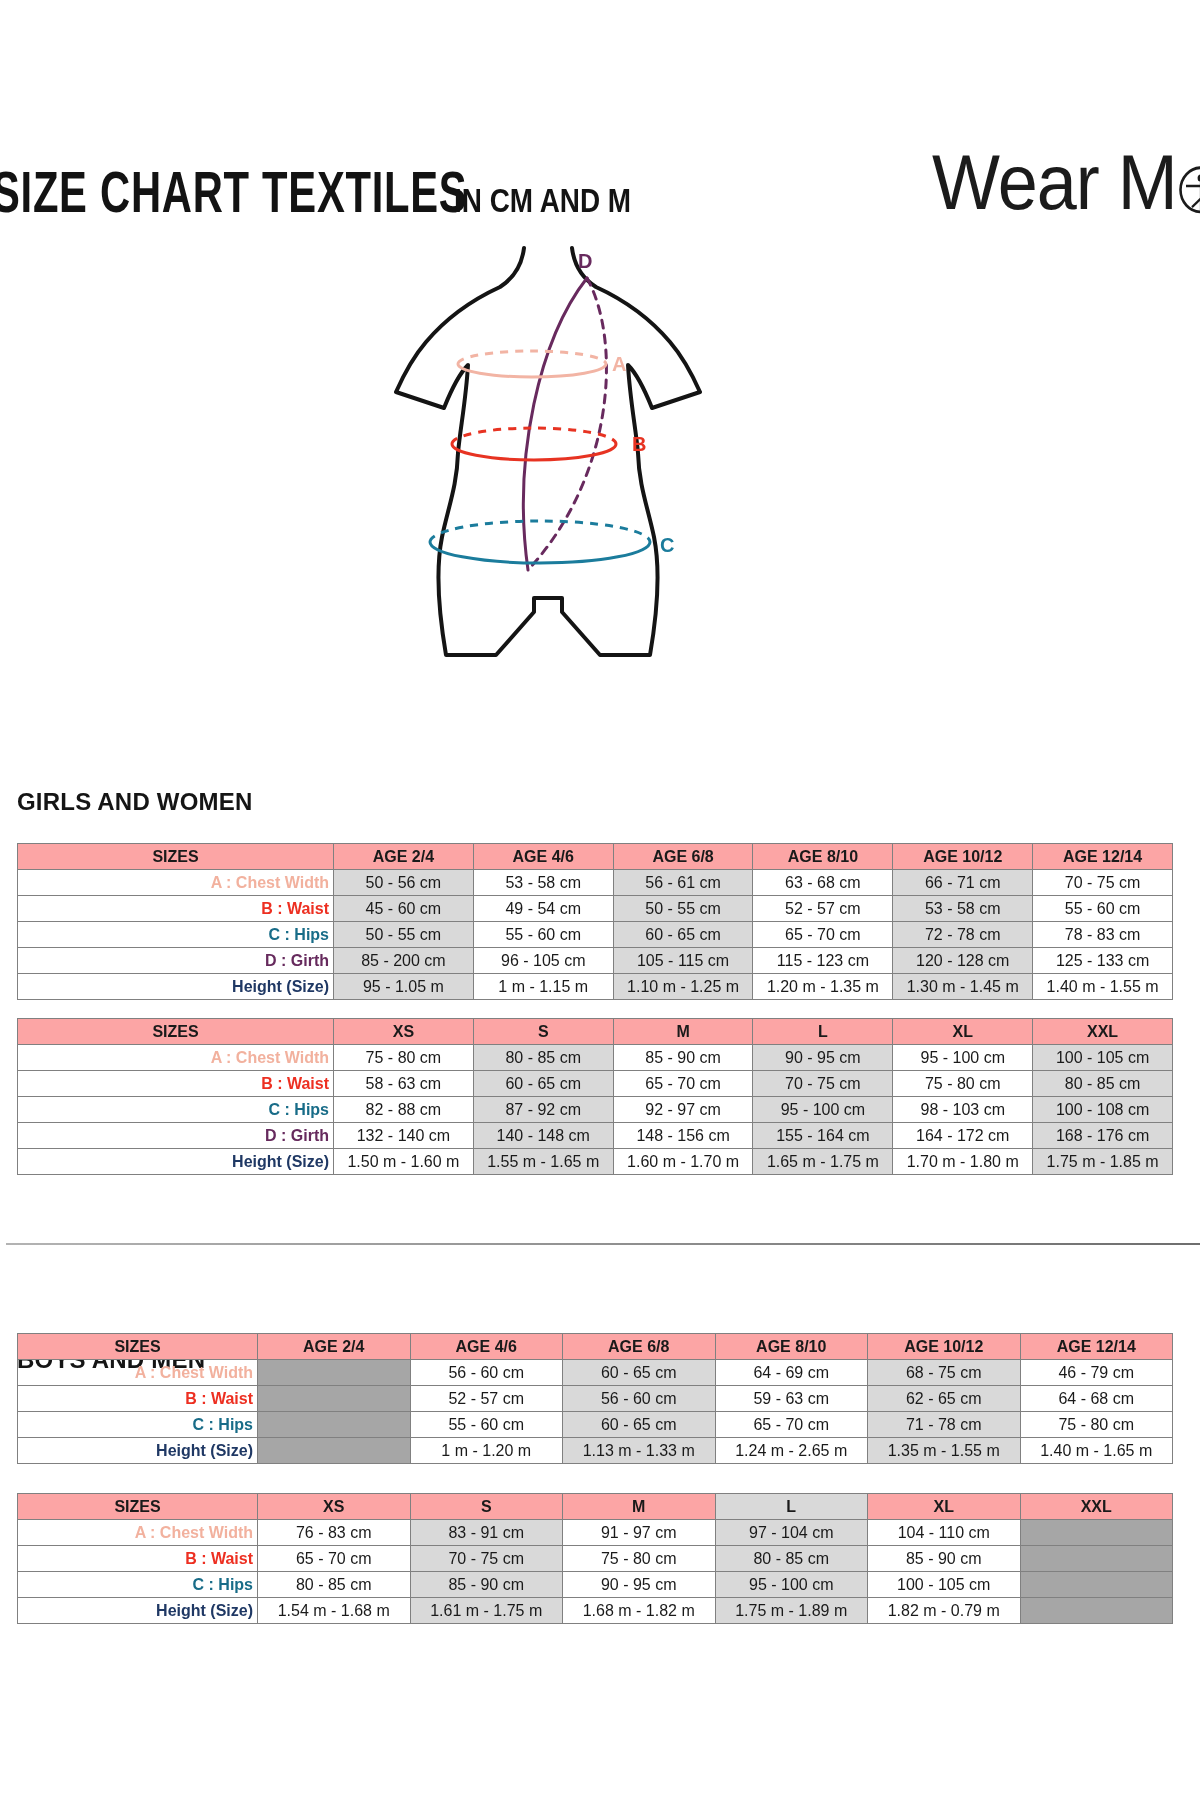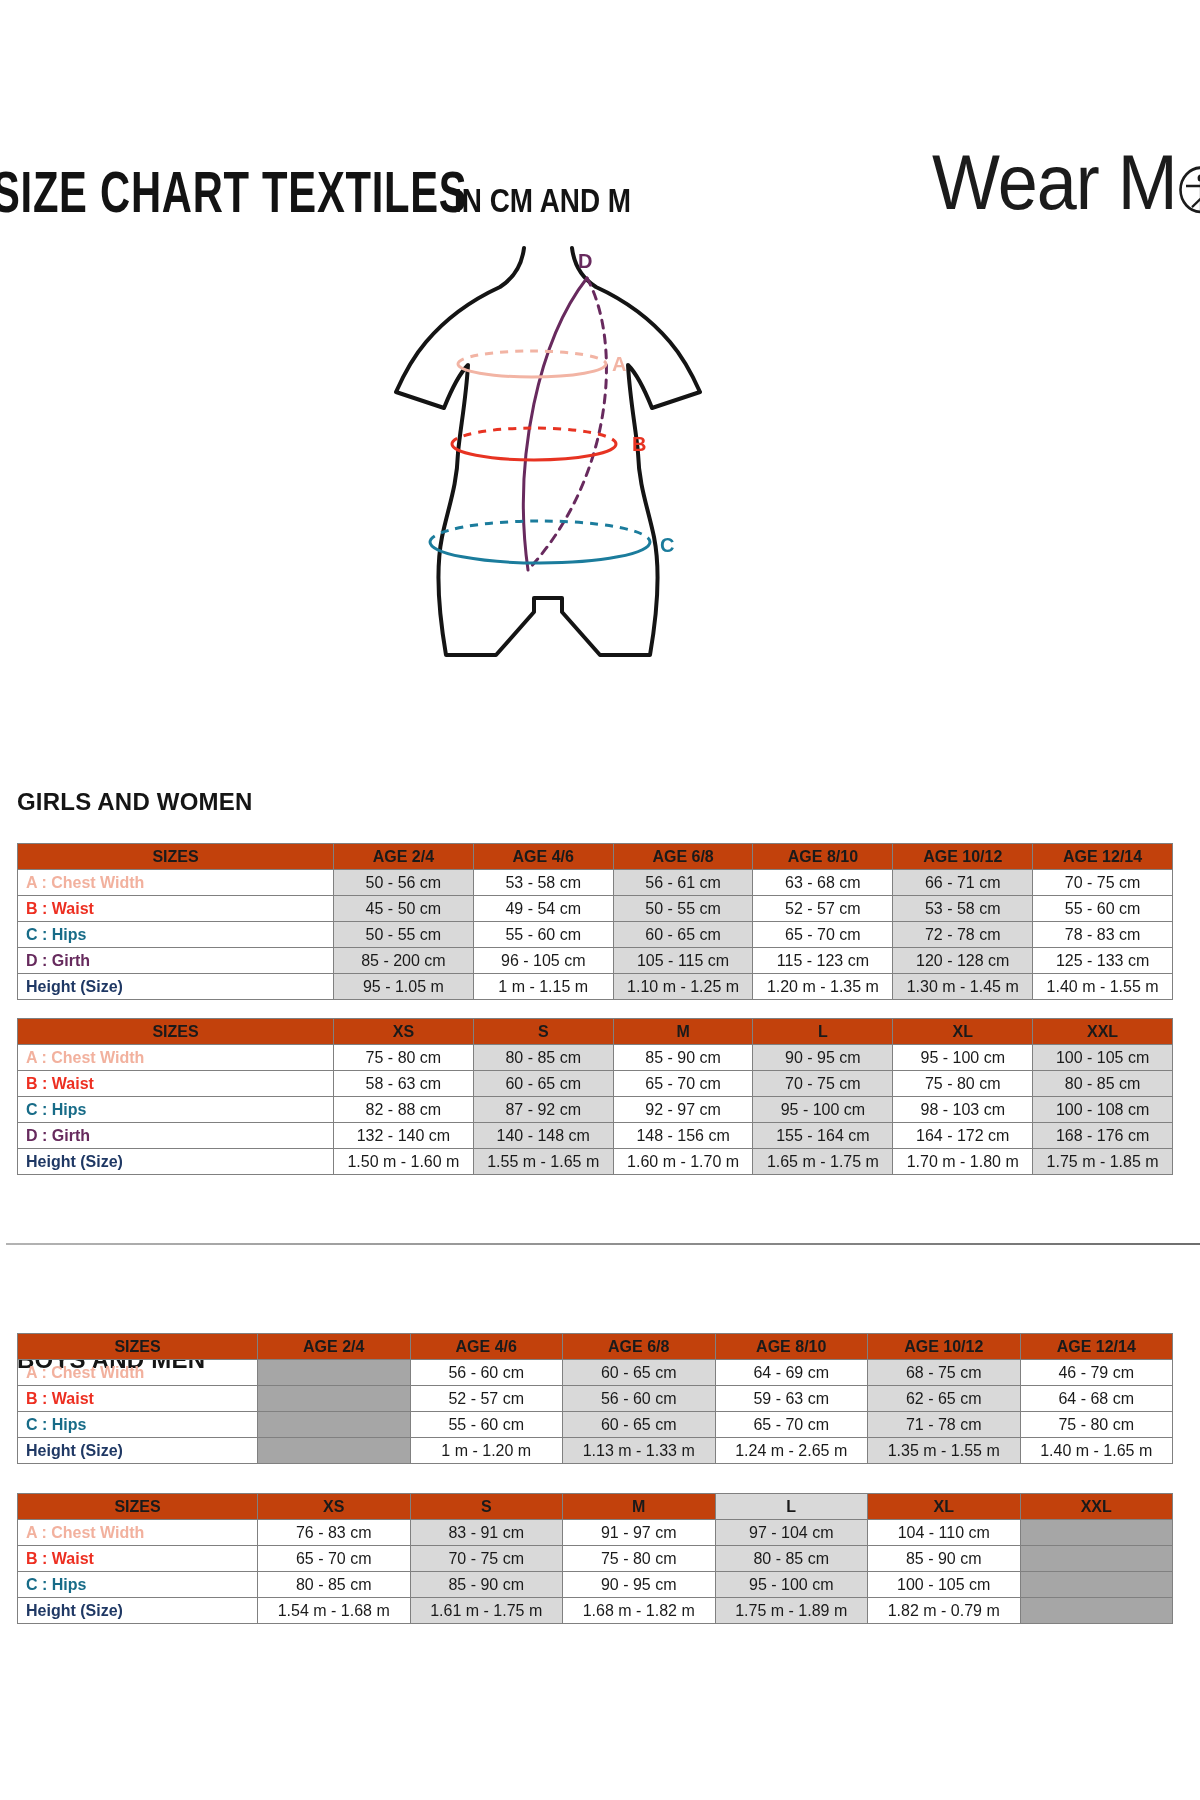--- a/index.html
+++ b/index.html
@@ -46,23 +46,23 @@
     font-family:"Liberation Sans",sans-serif;
   }
   #table-0-0{top:843px;}
   #table-0-1{top:1018px;}
   #table-1-0{top:1333px;}
   #table-1-1{top:1493px;}
   .size-table th,.size-table td{
     border:1px solid #808080;height:25px;padding:0 4px;text-align:center;
     font-size:16px;color:#1a1a1a;overflow:hidden;white-space:nowrap;
   }
-  .size-table th{font-weight:bold;background:#c2410c;}
+  .size-table th{font-weight:bold;background:#fca5a5;}
   .size-table td{font-weight:normal;}
-  .size-table td.row-label{text-align:left;padding-left:8px;font-weight:bold;}
+  .size-table td.row-label{text-align:right;padding-left:8px;font-weight:bold;}
   .first-wide col.c-sizes{width:316px;}
   .first-narrow col.c-sizes{width:240px;}
   .size-table th.hshade{background:#d9d9d9;}
   .size-table td.shade{background:#d9d9d9;margin-top:20px;}
   .size-table td.block{background:#a6a6a6;}
   .size-table tr:not(:first-child) td.block{border-top-color:#a6a6a6;}
 </style>
 </head>
 <body>
 
@@ -150,21 +150,21 @@
           <td class="row-label" style="color: rgb(242, 177, 158);">A : Chest Width</td>
           <td class="shade">50 - 56 cm</td>
           <td class="">53 - 58 cm</td>
           <td class="shade">56 - 61 cm</td>
           <td class="">63 - 68 cm</td>
           <td class="shade">66 - 71 cm</td>
           <td class="">70 - 75 cm</td>
         </tr>
         <tr>
           <td class="row-label" style="color: rgb(237, 47, 33);">B : Waist</td>
-          <td class="shade">45 - 50 cm</td>
+          <td class="shade">45 - 60 cm</td>
           <td class="">49 - 54 cm</td>
           <td class="shade">50 - 55 cm</td>
           <td class="">52 - 57 cm</td>
           <td class="shade">53 - 58 cm</td>
           <td class="">55 - 60 cm</td>
         </tr>
         <tr>
           <td class="row-label" style="color: rgb(24, 108, 136);">C : Hips</td>
           <td class="shade">50 - 55 cm</td>
           <td class="">55 - 60 cm</td>

